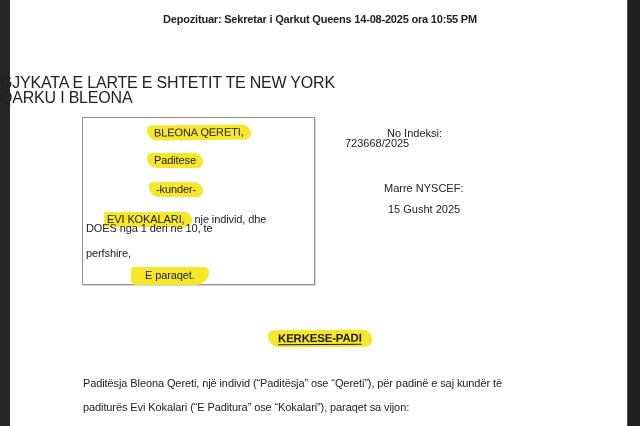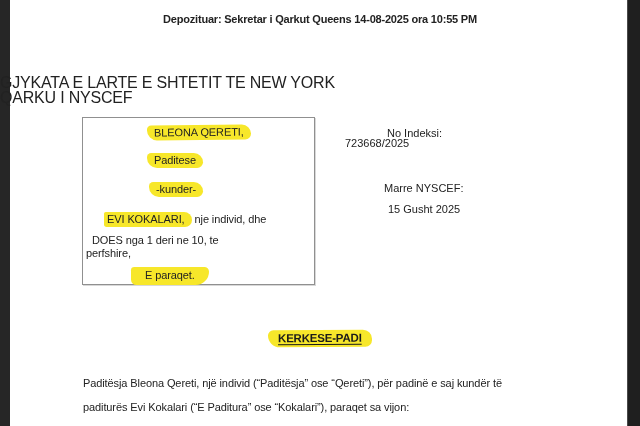--- a/index.html
+++ b/index.html
@@ -37,21 +37,21 @@
     padding:1px 7px 2px 7px;
     border-radius:5px 11px 7px 12px;
     box-decoration-break:clone;
   }
   .hl.tilt{transform:rotate(-0.6deg);display:inline-block;}
   .plaintiff-line{top:7px;left:0;right:0;text-align:center;}
   .plaintiff-role{top:36px;left:64px;}
   .versus{top:65px;left:66px;}
   .def-l1{top:95px;left:1px;padding-left:20px;}
   .def-l1 .hl{padding-left:3px;border-radius:2px 9px 8px 3px;}
-  .def-l2{top:116px;left:3px;margin-left:6px;}
+  .def-l2{top:104px;left:3px;}
   .def-l3{top:129px;left:3px;}
   .def-role{top:151px;left:48px;}
   .def-role .hl{padding:2px 14px 4px 14px;border-radius:10px 14px 40px 16px;}
 
   .idx{position:absolute;font-size:11px;white-space:nowrap;color:#222;}
   .idx.label1{left:387px;top:127px;}
   .idx.number{left:345px;top:137px;}
   .idx.label2{left:384px;top:182px;}
   .idx.date{left:388px;top:203px;}
 
@@ -78,21 +78,21 @@
 <body>
 
 <div class="page">
 
   <div class="letterbox left"></div>
   <div class="letterbox right"></div>
 
   <div class="filed-header">Depozituar: Sekretar i Qarkut Queens 14-08-2025  ora 10:55 PM</div>
 
   <div class="court-title l1">GJYKATA E LARTE E SHTETIT TE NEW YORK</div>
-  <div class="court-title l2">QARKU I NYSCEF</div>
+  <div class="court-title l2">QARKU I BLEONA</div>
 
   <div class="caption-box">
     <div class="cap plaintiff-line">
       <span class="hl tilt">BLEONA QERETI,</span>
     </div>
     <div class="cap plaintiff-role">
       <span class="hl">Paditese</span>
     </div>
     <div class="cap versus">
       <span class="hl">-kunder-</span>

